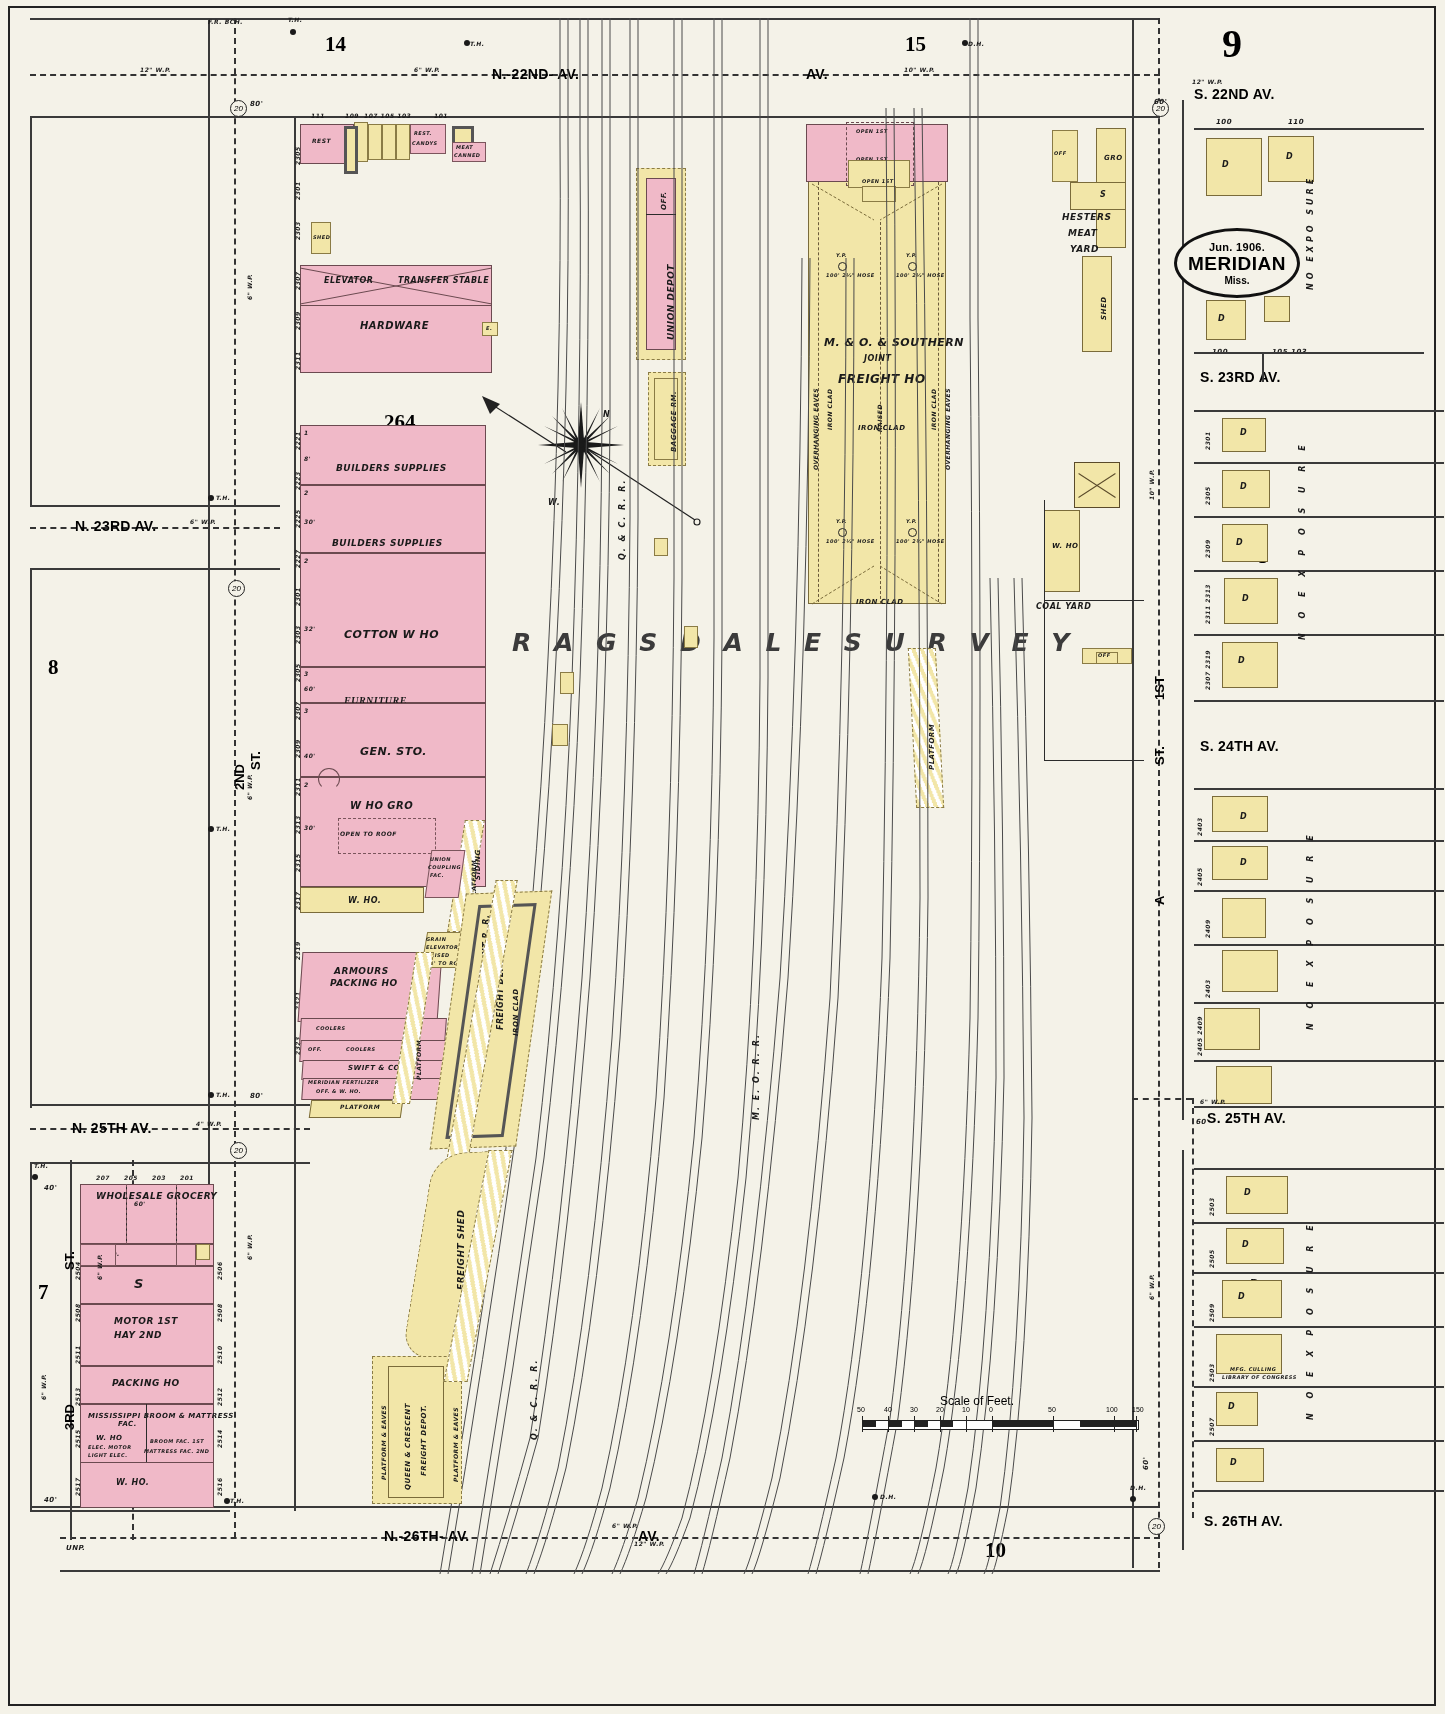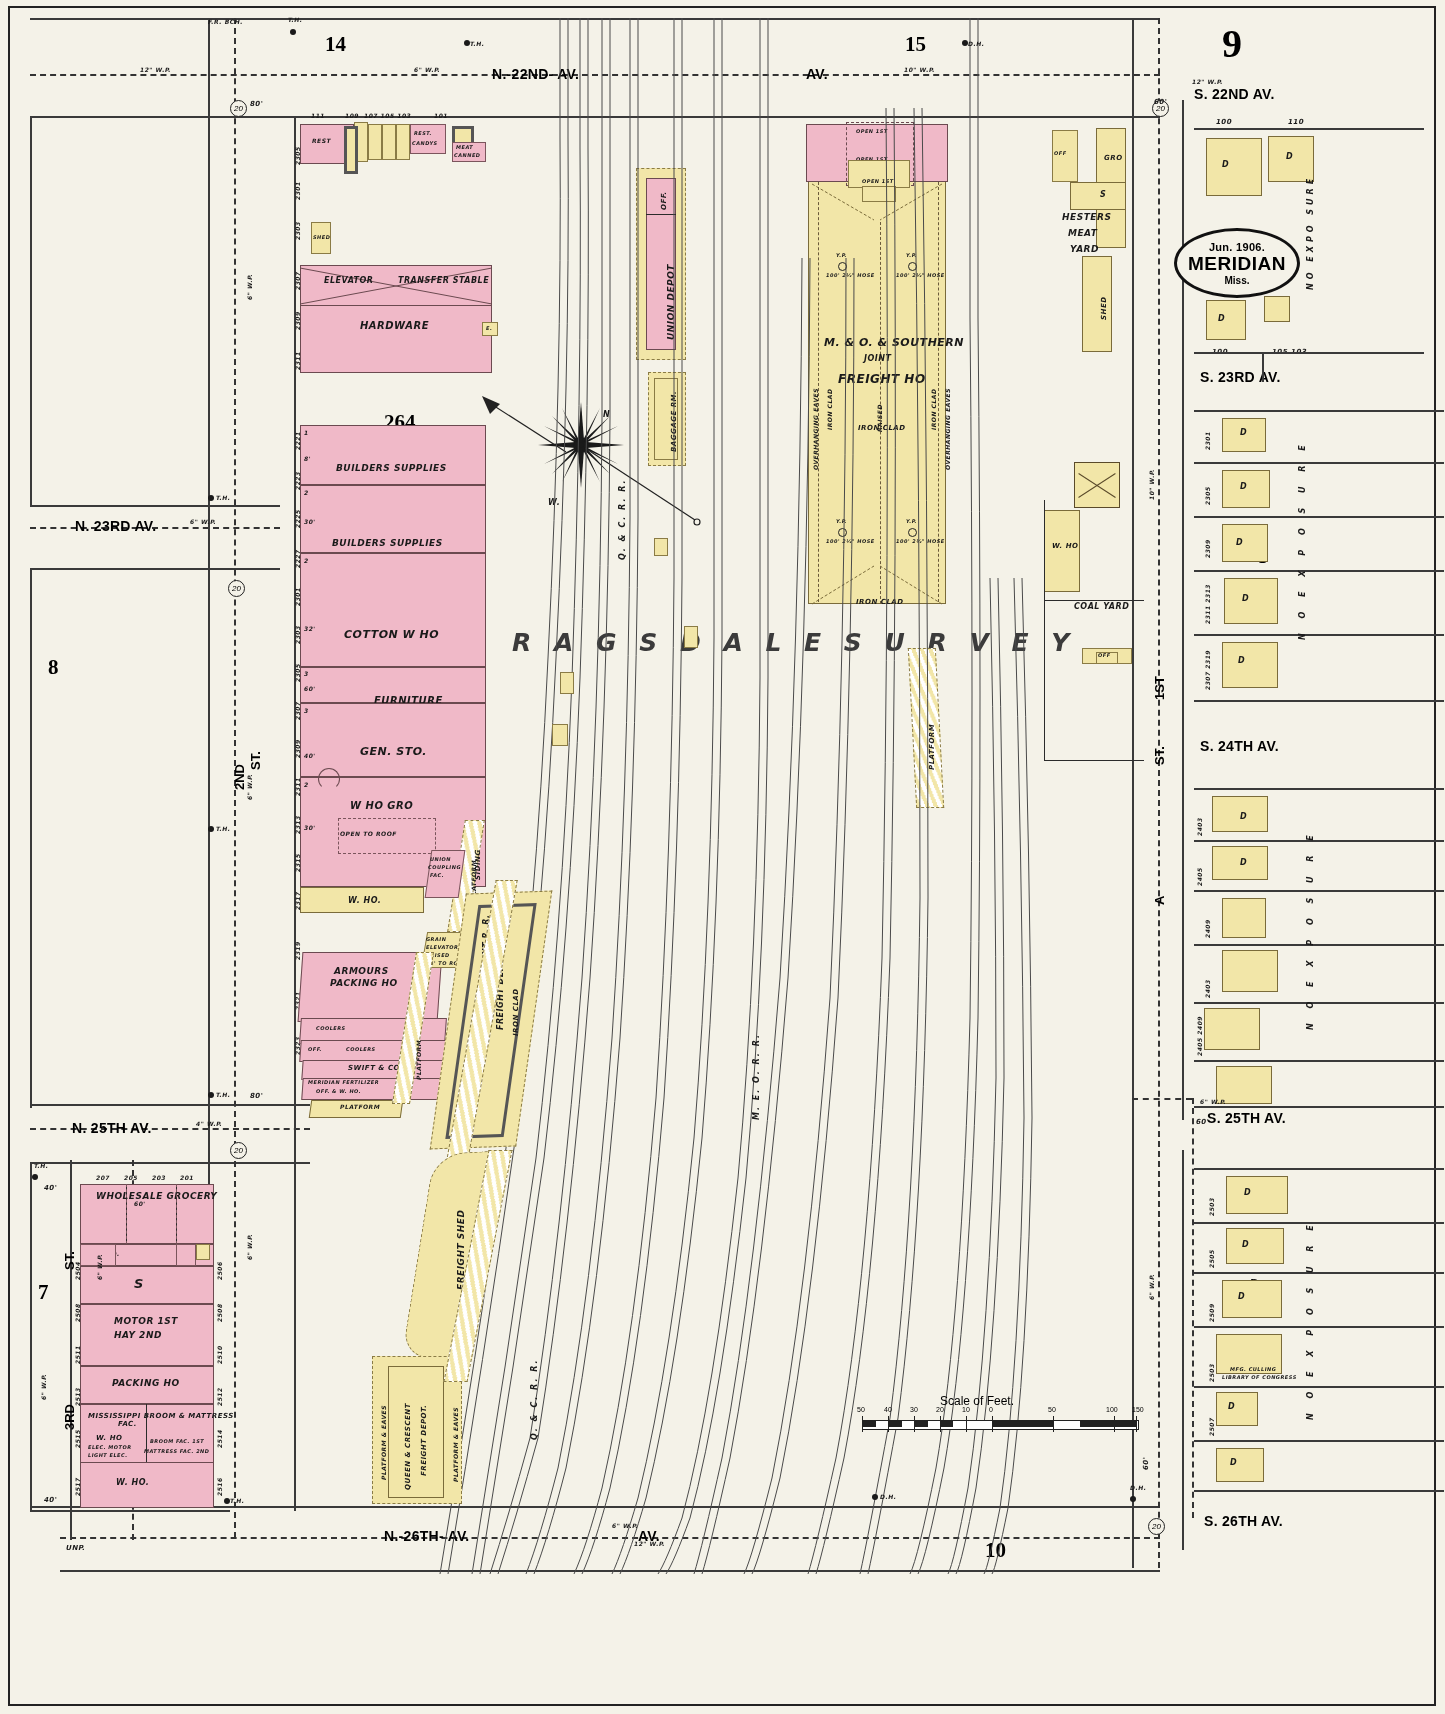--- a/index.html
+++ b/index.html
@@ -224,21 +224,21 @@
   <div class="txt hand t9" style="left:332px;top:538px;">BUILDERS SUPPLIES</div>
   <div class="txt hand t6" style="left:304px;top:489px;">2</div>
   <div class="txt hand t6" style="left:304px;top:518px;">30'</div>
 
   <div class="bld pink" style="left:300px;top:553px;width:186px;height:114px;"></div>
   <div class="txt hand t11" style="left:344px;top:628px;">COTTON W HO</div>
   <div class="txt hand t6" style="left:304px;top:557px;">2</div>
   <div class="txt hand t6" style="left:304px;top:625px;">32'</div>
 
   <div class="bld pink" style="left:300px;top:667px;width:186px;height:36px;"></div>
-  <div class="txt hand t10" style="left:374px;top:695px;">FURNITURE</div>
+  <div class="txt hand t10" style="left:344px;top:695px;font-family:Liberation Serif, serif;">FURNITURE</div>
   <div class="txt hand t6" style="left:304px;top:670px;">3</div>
   <div class="txt hand t6" style="left:304px;top:685px;">60'</div>
 
   <div class="bld pink" style="left:300px;top:703px;width:186px;height:74px;"></div>
   <div class="txt hand t11" style="left:360px;top:745px;">GEN. STO.</div>
   <div class="txt hand t6" style="left:304px;top:707px;">3</div>
   <div class="txt hand t6" style="left:304px;top:752px;">40'</div>
 
   <div class="bld pink" style="left:300px;top:777px;width:186px;height:110px;"></div>
   <div class="txt hand t10" style="left:350px;top:800px;">W HO GRO</div>
@@ -364,21 +364,21 @@
   <div class="bld yel" style="left:1070px;top:182px;width:56px;height:28px;"></div>
   <div class="txt hand t8" style="left:1100px;top:190px;">S</div>
   <div class="txt hand t9" style="left:1062px;top:212px;">HESTERS</div>
   <div class="txt hand t9" style="left:1068px;top:228px;">MEAT</div>
   <div class="txt hand t9" style="left:1070px;top:244px;">YARD</div>
   <div class="bld yel" style="left:1082px;top:256px;width:30px;height:96px;"></div>
   <div class="txt hand t7 rot90" style="left:1100px;top:320px;">SHED</div>
   <div class="crossbox" style="left:1074px;top:462px;width:44px;height:44px;"></div>
   <div class="bld yel" style="left:1044px;top:510px;width:36px;height:82px;"></div>
   <div class="txt hand t7" style="left:1052px;top:542px;">W. HO</div>
-  <div class="txt hand t8" style="left:1054px;top:602px;padding-left:20px;">COAL YARD</div>
+  <div class="txt hand t8" style="left:1016px;top:602px;padding-left:20px;">COAL YARD</div>
   <div class="bld yel-thin" style="left:1082px;top:648px;width:50px;height:16px;"></div>
   <div class="bld yel-thin" style="left:1096px;top:652px;width:22px;height:12px;"></div>
   <div class="txt hand tiny" style="left:1098px;top:652px;">OFF</div>
   <div class="line hl" style="left:1044px;top:600px;width:100px;"></div>
   <div class="line vl" style="left:1044px;top:500px;height:260px;"></div>
   <div class="line hl" style="left:1044px;top:760px;width:100px;"></div>
 
   <div class="hatch" style="left:912px;top:648px;width:26px;height:158px;transform:skewX(3deg);"></div>
   <div class="txt hand t7 rot90" style="left:928px;top:770px;">PLATFORM</div>
 

